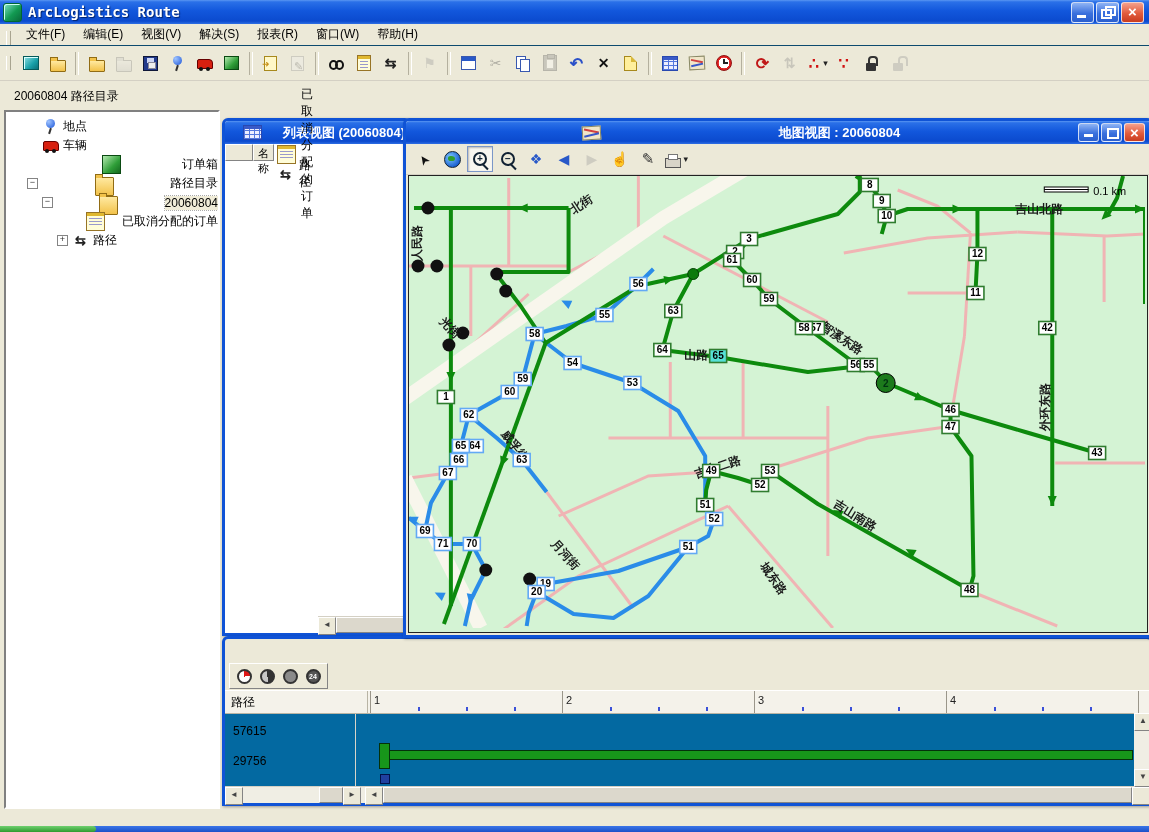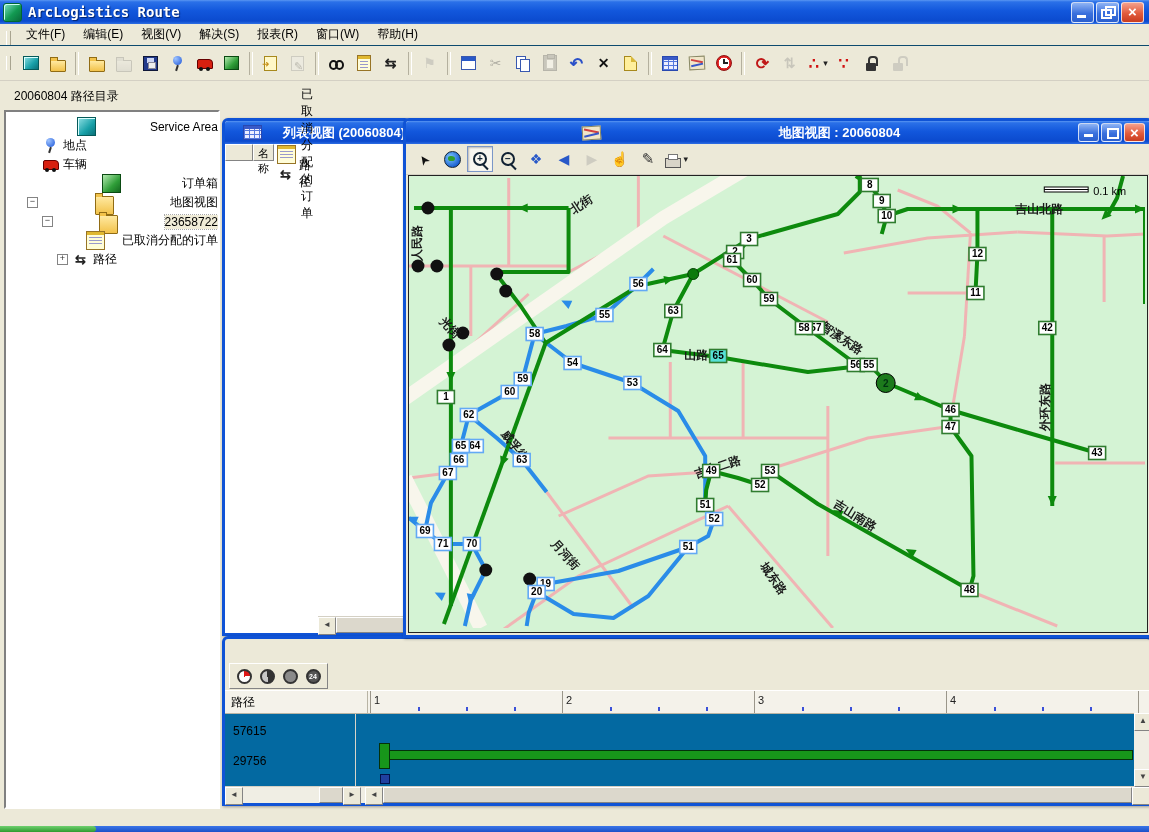--- a/index.html
+++ b/index.html
@@ -283,49 +283,44 @@
         <span class="tbico i-lock"></span>
       </span>
       <span class="tbtn disabled">
         <span class="tbico i-unlock"></span>
       </span>
     </div>
 
   <div class="context-label">20060804 路径目录</div>
 
   <div class="tree" id="tree">
-      <div class="titem" style="padding-left: 6px;">
-        <span class="exp-spacer"></span>
-        <span class="ticon i-box-teal"></span>
-        <span class="tlabel">Service Area</span>
-      </div>
       <div class="titem" style="padding-left: 21px;">
         <span class="exp-spacer"></span>
         <span class="ticon i-pin"></span>
         <span class="tlabel">地点</span>
       </div>
       <div class="titem" style="padding-left: 21px;">
         <span class="exp-spacer"></span>
         <span class="ticon i-truck"></span>
         <span class="tlabel">车辆</span>
       </div>
       <div class="titem" style="padding-left: 24px;">
         <span class="exp-spacer"></span>
         <span class="ticon i-box-green"></span>
         <span class="tlabel">订单箱</span>
       </div>
       <div class="titem" style="padding-left: 21px;">
         <span class="exp">−</span>
         <span class="ticon i-folder-open"></span>
-        <span class="tlabel">地图视图</span>
+        <span class="tlabel">路径目录</span>
       </div>
       <div class="titem" style="padding-left: 36px;">
         <span class="exp">−</span>
         <span class="ticon i-folder-open"></span>
-        <span class="tlabel hl">23658722</span>
+        <span class="tlabel hl">20060804</span>
       </div>
       <div class="titem" style="padding-left: 51px;">
         <span class="exp-spacer"></span>
         <span class="ticon i-notepad"></span>
         <span class="tlabel">已取消分配的订单</span>
       </div>
       <div class="titem" style="padding-left: 51px;">
         <span class="exp">+</span>
         <span class="ticon i-route"></span>
         <span class="tlabel">路径</span>

